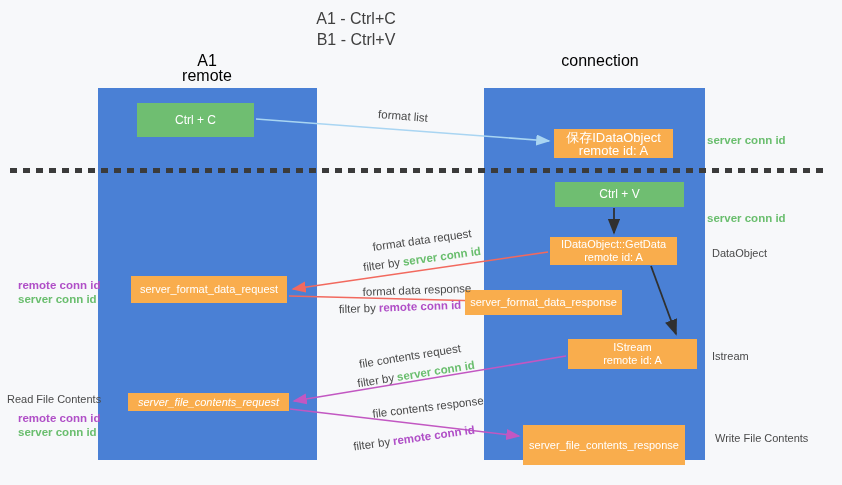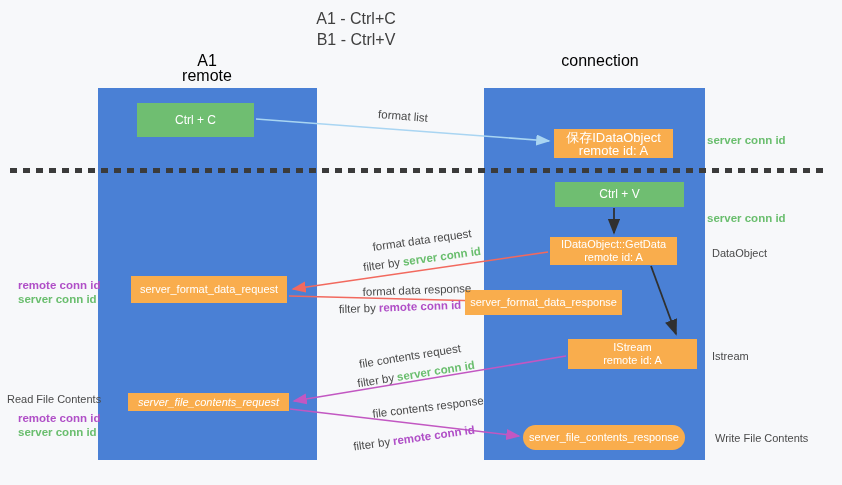--- a/index.html
+++ b/index.html
@@ -29,21 +29,21 @@
   .node.green{background:#6fbe71;font-size:12px;}
   .node.orange{background:#f9ad4d;font-size:11px;}
   #node-ctrl-c{left:137px;top:103px;width:117px;height:34px;}
   #node-save-dataobject{left:554px;top:129px;width:119px;height:29px;font-size:13px;}
   #node-ctrl-v{left:555px;top:182px;width:129px;height:25px;}
   #node-getdata{left:550px;top:237px;width:127px;height:28px;font-size:11px;}
   #node-format-request{left:131px;top:276px;width:156px;height:27px;}
   #node-format-response{left:465px;top:290px;width:157px;height:25px;}
   #node-istream{left:568px;top:339px;width:129px;height:30px;font-size:11px;}
   #node-file-request{left:128px;top:393px;width:161px;height:18px;font-style:italic;}
-  #node-file-response{left:523px;top:425px;width:162px;height:25px;border-radius:14px;}
+  #node-file-response{left:523px;top:425px;width:162px;height:40px;}
   
   .side{position:absolute;font-size:11.5px;line-height:14px;white-space:nowrap;}
   .green-text{color:#6abe6e;font-weight:bold;}
   .purple-text{color:#b04fc7;font-weight:bold;}
   .dark-text{color:#4a4a4a;font-size:11px;}
   #left-format-ids{left:18px;top:278px;}
   #right-conn-top{left:707px;top:133px;}
   #right-conn-mid{left:707px;top:211px;}
   #label-dataobject{left:712px;top:246px;}
   #label-istream{left:712px;top:349px;}

